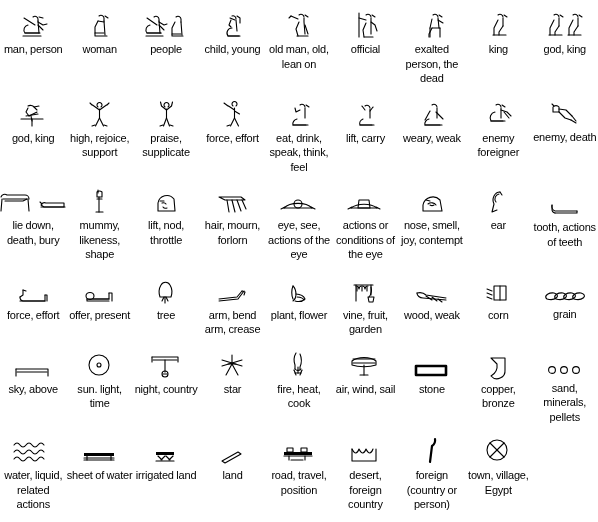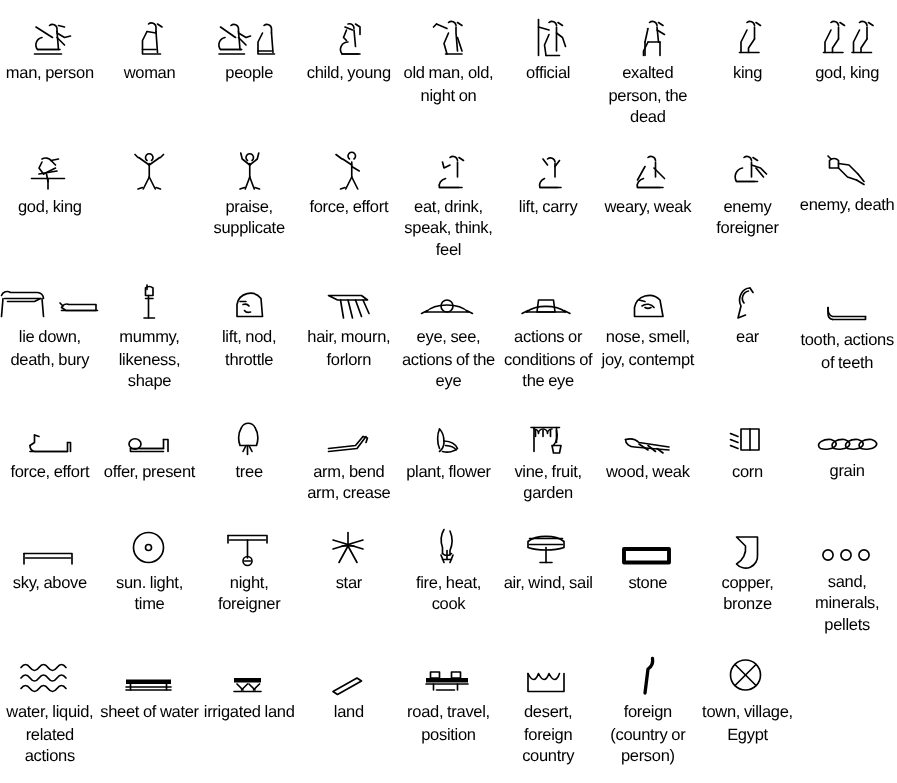--- a/index.html
+++ b/index.html
@@ -116,21 +116,21 @@
           <path d="M14 4 a3 3 0 0 1 5 2"></path>
           <path d="M19 7 l0 4 l1 12"></path>
           <path d="M13 8 l-7 -3"></path>
           <path d="M6 5 l-2 2"></path>
           <path d="M14 11 l-3 7 l2 7"></path>
           <path d="M20 14 l3 9"></path>
           <path d="M12 25 l11 0"></path>
           <path d="M20 4 l3 2"></path>
         </svg>
       </div>
-      <div class="lbl">old man, old, night on</div>
+      <div class="lbl">old man, old, lean on</div>
     </div>
     <div class="cell row-a">
       <div class="glyphbox">
         <svg width="30" height="28" viewBox="0 0 30 28" fill="none" stroke="#000" stroke-width="1.1" stroke-linecap="round" stroke-linejoin="round">
           <path d="M16 4 a3 3 0 0 1 5 2"></path>
           <path d="M21 7 l0 16"></path>
           <path d="M16 9 l-7 -2"></path>
           <path d="M9 2 l0 24"></path>
           <path d="M21 11 l4 3 l2 6"></path>
           <path d="M16 12 l-3 7 l1 7"></path>
@@ -211,20 +211,21 @@
           <path d="M12.5 10 l-7 -5"></path>
           <path d="M12.5 10 l7 -5"></path>
           <path d="M5 5 l-2 -2"></path>
           <path d="M20 5 l2 -2"></path>
           <path d="M12.5 18 l-4 8"></path>
           <path d="M12.5 18 l4 8"></path>
           <path d="M8 25 l-3 1"></path>
           <path d="M17 25 l3 1"></path>
         </svg>
       </div>
+      <div class="lbl">high, rejoice, support</div>
     </div>
     <div class="cell row-b">
       <div class="glyphbox">
         <svg width="26" height="28" viewBox="0 0 26 28" fill="none" stroke="#000" stroke-width="1.1" stroke-linecap="round" stroke-linejoin="round">
           <path d="M12 7 a2.5 2.5 0 1 1 3 0"></path>
           <path d="M13.5 9 l0 9"></path>
           <path d="M13.5 10 l-5 -4 l-1 -4"></path>
           <path d="M13.5 10 l5 -4 l1 -4"></path>
           <path d="M13.5 18 l-3 8"></path>
           <path d="M13.5 18 l3 8"></path>
@@ -550,21 +551,21 @@
       <div class="glyphbox">
         <svg width="32" height="26" viewBox="0 0 32 26" fill="none" stroke="#000" stroke-width="1.1" stroke-linecap="round" stroke-linejoin="round">
           <path d="M2 4 l26 0 l0 5"></path>
           <path d="M2 4 l0 5"></path>
           <path d="M3 7 l24 0"></path>
           <path d="M15 7 l0 12"></path>
           <circle cx="15" cy="21" r="3"></circle>
           <path d="M13 21 l4 0"></path>
         </svg>
       </div>
-      <div class="lbl">night, foreigner</div>
+      <div class="lbl">night, country</div>
     </div>
     <div class="cell row-e">
       <div class="glyphbox">
         <svg width="28" height="26" viewBox="0 0 28 26" fill="none" stroke="#000" stroke-width="1.1" stroke-linecap="round" stroke-linejoin="round">
           <path d="M13 2 l0 9"></path>
           <path d="M3 7 l20 6"></path>
           <path d="M23 7 l-20 6"></path>
           <path d="M7 22 l6 -11"></path>
           <path d="M19 22 l-6 -11"></path>
           <path d="M9 11 l8 0"></path>

